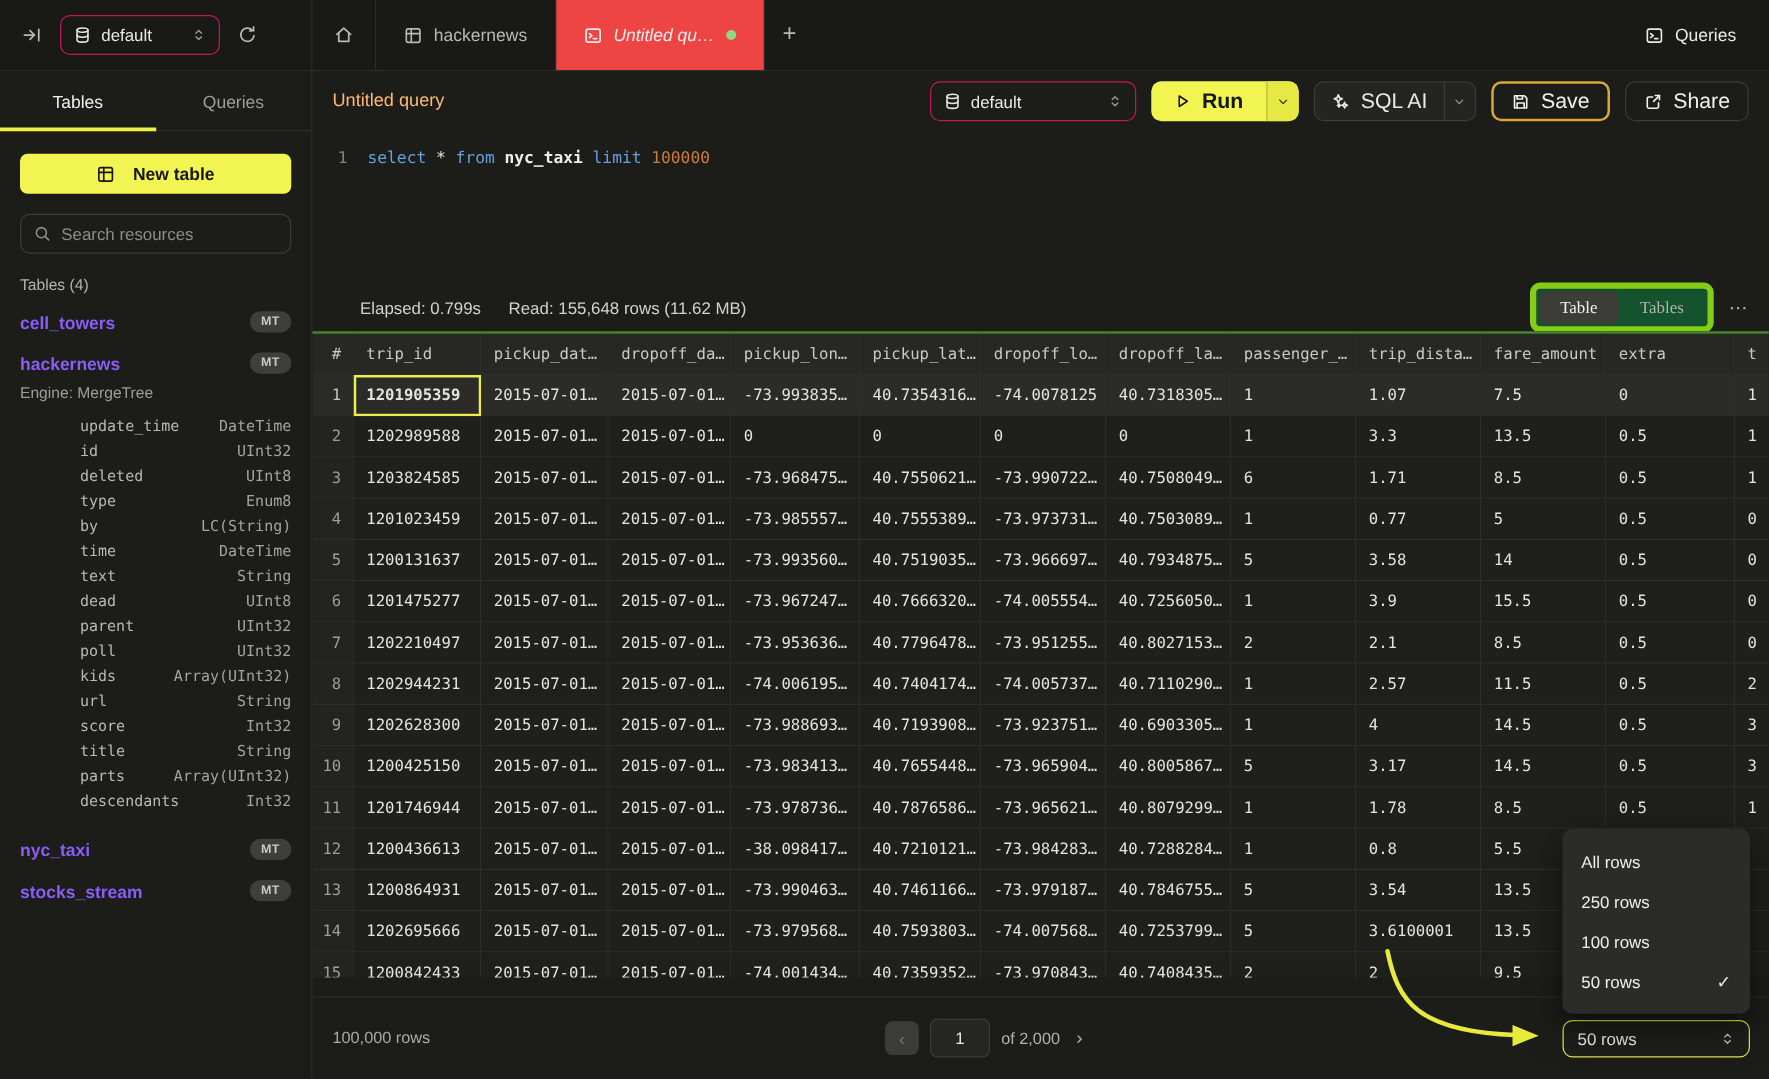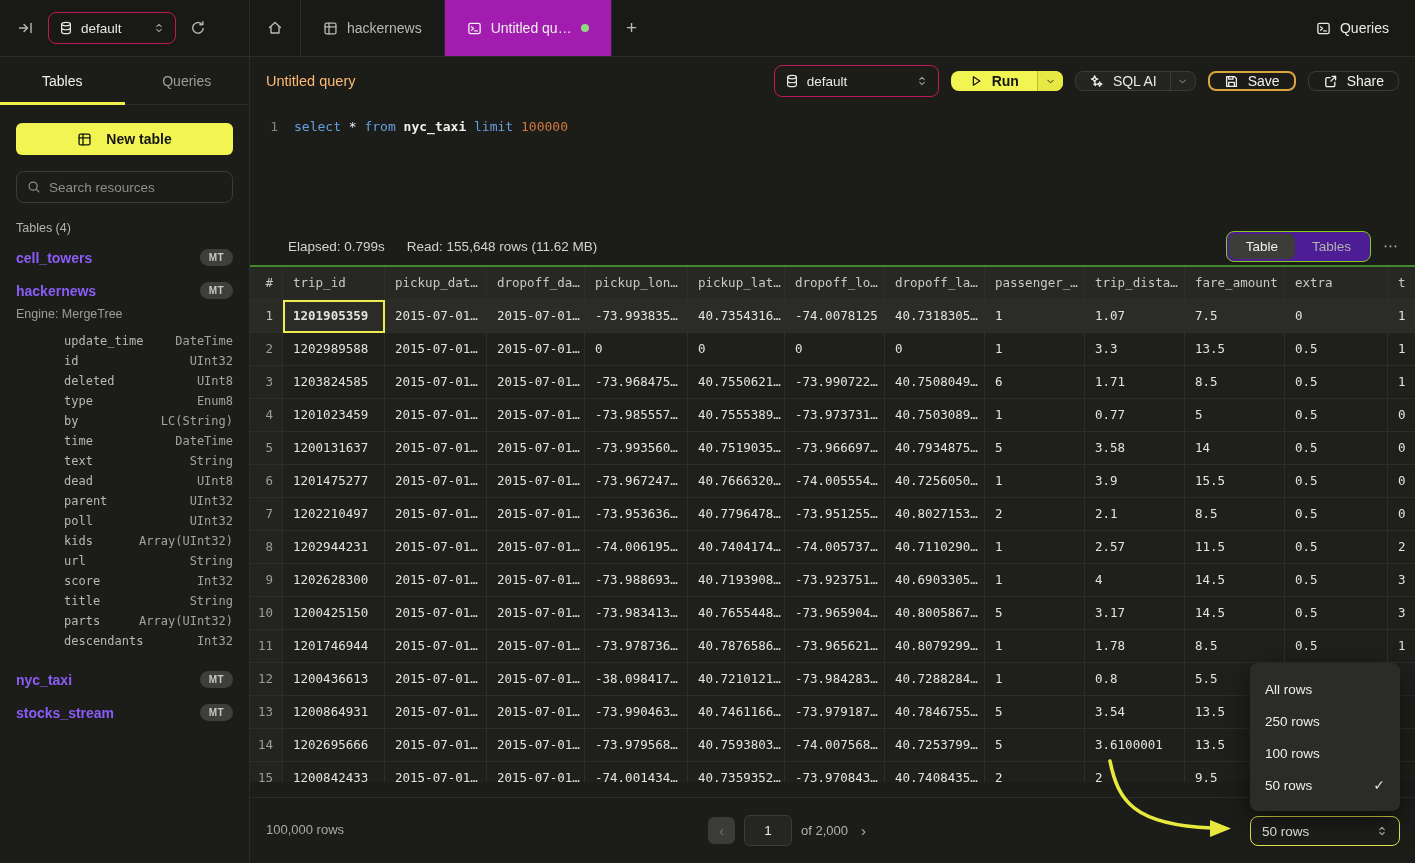--- a/index.html
+++ b/index.html
@@ -12,21 +12,21 @@
     border-bottom:1px solid #2b2b28; display:flex; align-items:stretch; }
   .tb-left { width:250px; display:flex; align-items:center; gap:14px; padding:0 14px 0 18px;
     border-right:1px solid #2b2b28; }
   .icon-btn { color:#b9b9b4; display:flex; align-items:center; justify-content:center; cursor:pointer; }
   .select-box { display:flex; align-items:center; gap:8px; height:32px; padding:0 10px;
     border:1px solid #be185d; border-radius:8px; color:#e9e9e6; font-size:13.5px; cursor:pointer; }
   .select-box .ud { color:#9d9d99; }
   .tb-tab { display:flex; align-items:center; gap:9px; padding:0 22px; border-right:1px solid #2b2b28;
     color:#b9b9b4; font-size:14px; cursor:pointer; }
   .tb-tab.icon-only { padding:0 17px; }
-  .tb-tab.active { background:#a21caf; color:#f0f0ed; }
+  .tb-tab.active { background:#ef4444; color:#f0f0ed;font-style:italic; }
   .tab-dot { width:8px; height:8px; border-radius:50%; background:#8fd983; }
   .tb-plus { width:40px; display:flex; align-items:center; justify-content:center; color:#b9b9b4;
     font-size:19px; cursor:pointer; }
   .tb-right { margin-left:auto; display:flex; align-items:center; padding-right:26px; }
   .queries-btn { display:flex; align-items:center; gap:9px; color:#e9e9e6; font-size:14px; cursor:pointer; }
 
   
   .sidebar { position:absolute; left:0; top:57px; width:250px; height:806px; background:#1c1c19;
     border-right:1px solid #2b2b28; }
   .side-tabs { height:48px; display:flex; border-bottom:1px solid #2b2b28; }
@@ -55,21 +55,21 @@
   .schema-row .f { color:#b9b9b4;margin-left:48px; }
   .schema-row .t { color:#a3a39f; }
 
   
   .main { position:absolute; left:250px; top:57px; width:1165px; height:806px; }
 
   .q-header { position:absolute; left:0; top:0; width:1165px; height:48px; display:flex;
     align-items:center; padding:0 16px; }
   .q-title { font-size:14.5px; color:#fdba74; }
   .q-actions { margin-left:auto; display:flex; align-items:center; gap:12px; }
-  .btn { height:20px; border-radius:8px; display:flex; align-items:center; font-size:14px; cursor:pointer; }
+  .btn { height:32px; border-radius:8px; display:flex; align-items:center; font-size:17px; cursor:pointer; }
   .run-btn { background:#f2f451; color:#161613; font-weight:700; overflow:hidden; }
   .run-main { display:flex; align-items:center; gap:9px; padding:0 18px; height:100%; }
   .run-caret { width:26px; height:100%; background:#e6e843; display:flex; align-items:center;
     justify-content:center; border-left:1px solid rgba(0,0,0,.18); color:#2a2a10; }
   .ghost-btn { border:1px solid #3b3b38; background:#242421; color:#e9e9e6; }
   .sqlai-main { display:flex; align-items:center; gap:9px; padding:0 13px; height:100%; }
   .sqlai-caret { width:25px; height:100%; display:flex; align-items:center; justify-content:center;
     border-left:1px solid #3b3b38; color:#9d9d99; }
   .save-btn { border:2px solid #dba53e; background:transparent; padding:0 14px; gap:9px; color:#f0f0ed; }
   .share-btn { border:1px solid #3b3b38; background:transparent; padding:0 14px; gap:9px; color:#f0f0ed; }
@@ -77,22 +77,22 @@
   .editor { position:absolute; left:0; top:48px; width:1165px; height:123px; }
   .code-line { display:flex; padding-top:14px; font-family:"DejaVu Sans Mono",monospace; font-size:13px; }
   .gutter { width:44px; text-align:right; color:#83837f; padding-right:16px; }
   .tk-kw { color:#64a0dd; } .tk-pl { color:#e9e9e6; } .tk-id { color:#efefec; font-weight:700; }
   .tk-num { color:#d1793f; }
 
   .r-toolbar { position:absolute; left:0; top:171px; width:1165px; height:36px; display:flex;
     align-items:center; padding:0 16px; }
   .r-search { width:234px; }
   .stat { margin-left:22px; font-size:13.5px; color:#d2d2ce; }
-  .toggle { margin-left:auto; background:#4c1d95; border:1px solid #84cc16; border-radius:8px;
-    padding:2px; display:flex; }
+  .toggle { margin-left:auto; background:#14532d; border:5px solid #84cc16; border-radius:8px;
+    padding:2px; display:flex;font-family:Liberation Serif, serif; }
   .tg-seg { padding:5px 17px; border-radius:6px; font-size:13.5px; color:#b2b2ae; cursor:pointer; }
   .tg-seg.active { background:#3c3c39; color:#f0f0ed; }
   .more-btn { margin-left:12px; color:#b2b2ae; font-size:15px; letter-spacing:1px; cursor:pointer; }
 
   
   .results { position:absolute; left:0; top:208px; width:1165px; height:517px; overflow:hidden;
     border-top:2px solid #41882c; background:#1f1f1c; }
   .tr { display:flex; height:33px; }
   .th, .td { flex:none; line-height:32px; padding-left:10px; font-family:"DejaVu Sans Mono",monospace;
     font-size:12.5px; white-space:nowrap; overflow:hidden; border-right:1px solid #2d2d2a;

